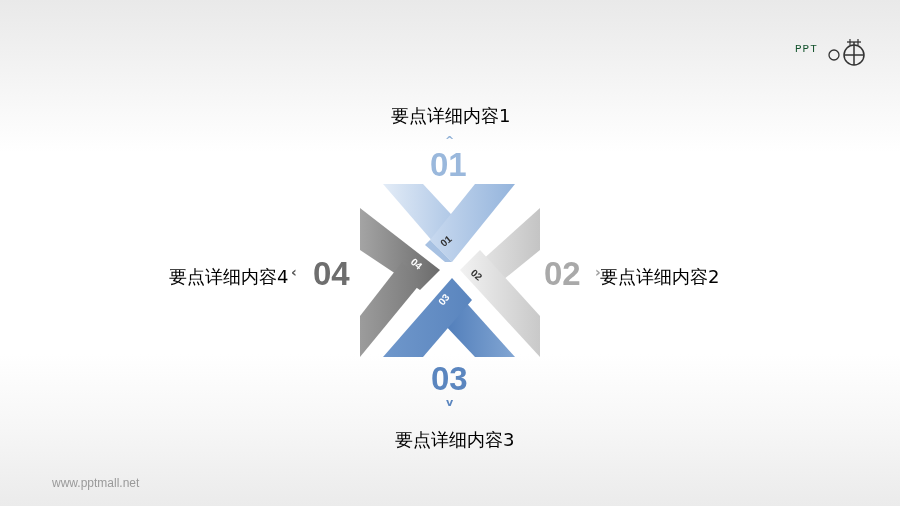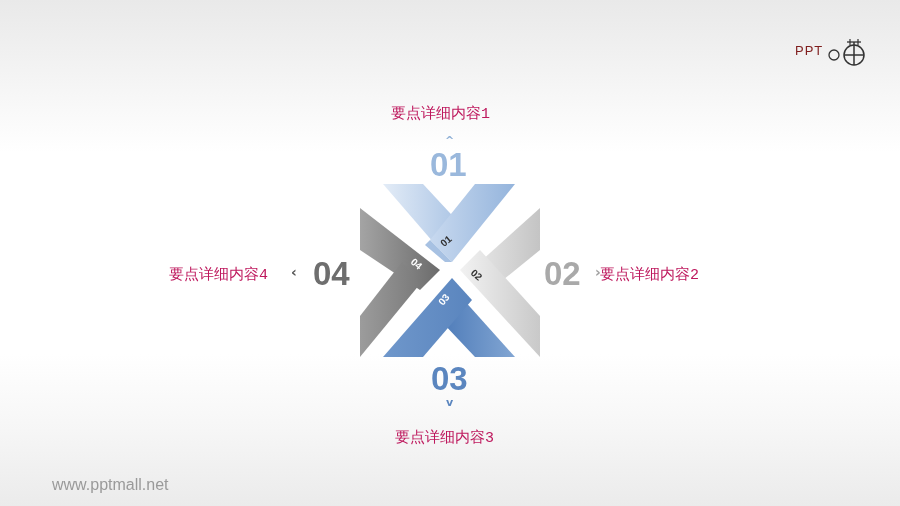--- a/index.html
+++ b/index.html
@@ -2,25 +2,25 @@
 <html><head>
 <meta charset="utf-8">
 <style>
   html, body { margin:0; padding:0; }
   body {
     width:900px; height:506px; overflow:hidden; position:relative;
     background: linear-gradient(to bottom, #e9e9e9 0%, #f6f6f6 18%, #ffffff 30%, #ffffff 70%, #f6f6f6 85%, #ebebeb 100%);
     font-family: "DejaVu Sans", "Liberation Sans", sans-serif;
   }
   .abs { position:absolute; }
-  .label { font-size:15px; color:#be185d; white-space:nowrap;font-family:Liberation Mono, monospace; }
+  .label { font-size:18px; color:#000000; white-space:nowrap; }
   .bignum { font-family:"Liberation Sans", sans-serif; font-size:33px; font-weight:bold; white-space:nowrap; }
   .arrow { font-family:"DejaVu Sans", sans-serif; font-size:11px; font-weight:bold; }
-  .logo-text { font-family:Liberation Sans, sans-serif; font-size:13px; color:#7f1d1d; letter-spacing:1px; }
-  .watermark { font-family:"Liberation Sans", sans-serif; font-size:16px; color:#9a9a9a; }
+  .logo-text { font-family:Liberation Mono, monospace; font-size:11px; color:#14532d; letter-spacing:1px; }
+  .watermark { font-family:"Liberation Sans", sans-serif; font-size:12px; color:#9a9a9a; }
   svg text { font-family:"Liberation Sans", sans-serif; font-weight:bold; }
 </style>
 </head>
 <body>
 
 <div class="abs" style="left:795px; top:38px; width:80px; height:30px;">
   <span class="abs logo-text" style="left:0; top:5px;">PPT</span>
   <svg class="abs" style="left:32px; top:0;" width="44" height="30" viewBox="0 0 44 30">
     <circle cx="7" cy="17" r="5" fill="none" stroke="#333" stroke-width="1.3"></circle>
     <circle cx="27" cy="17" r="10" fill="none" stroke="#333" stroke-width="1.5"></circle>

